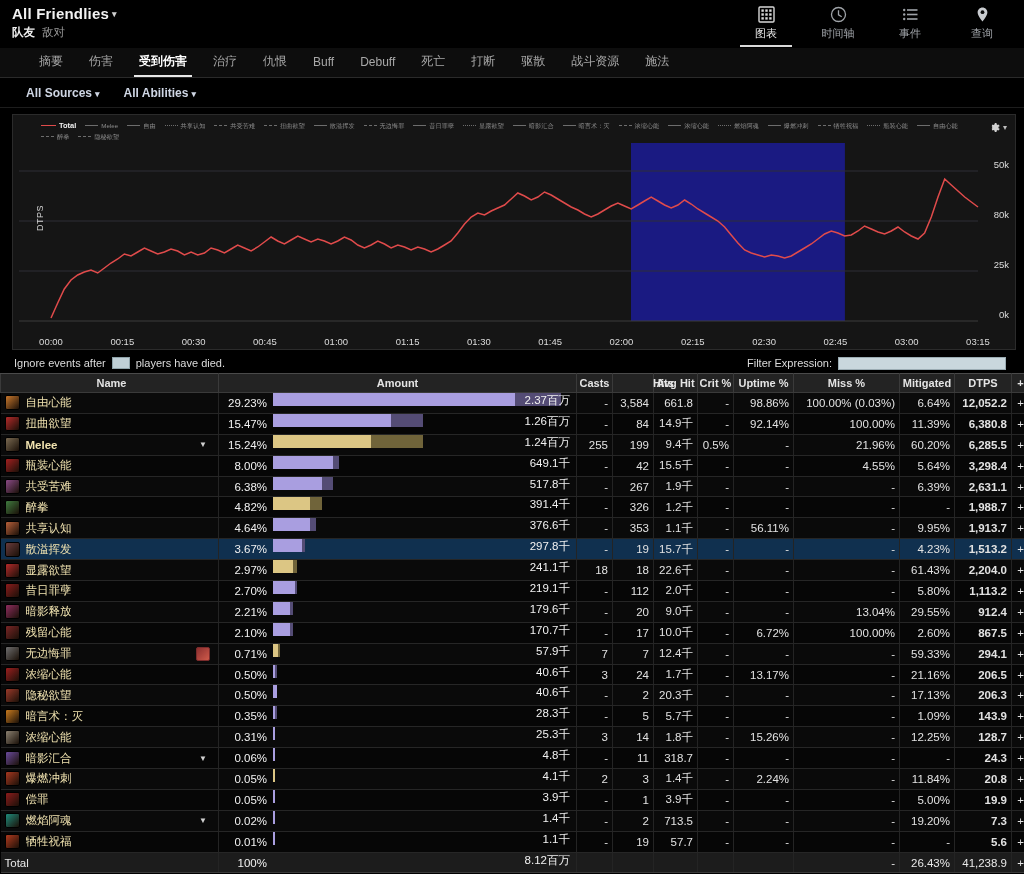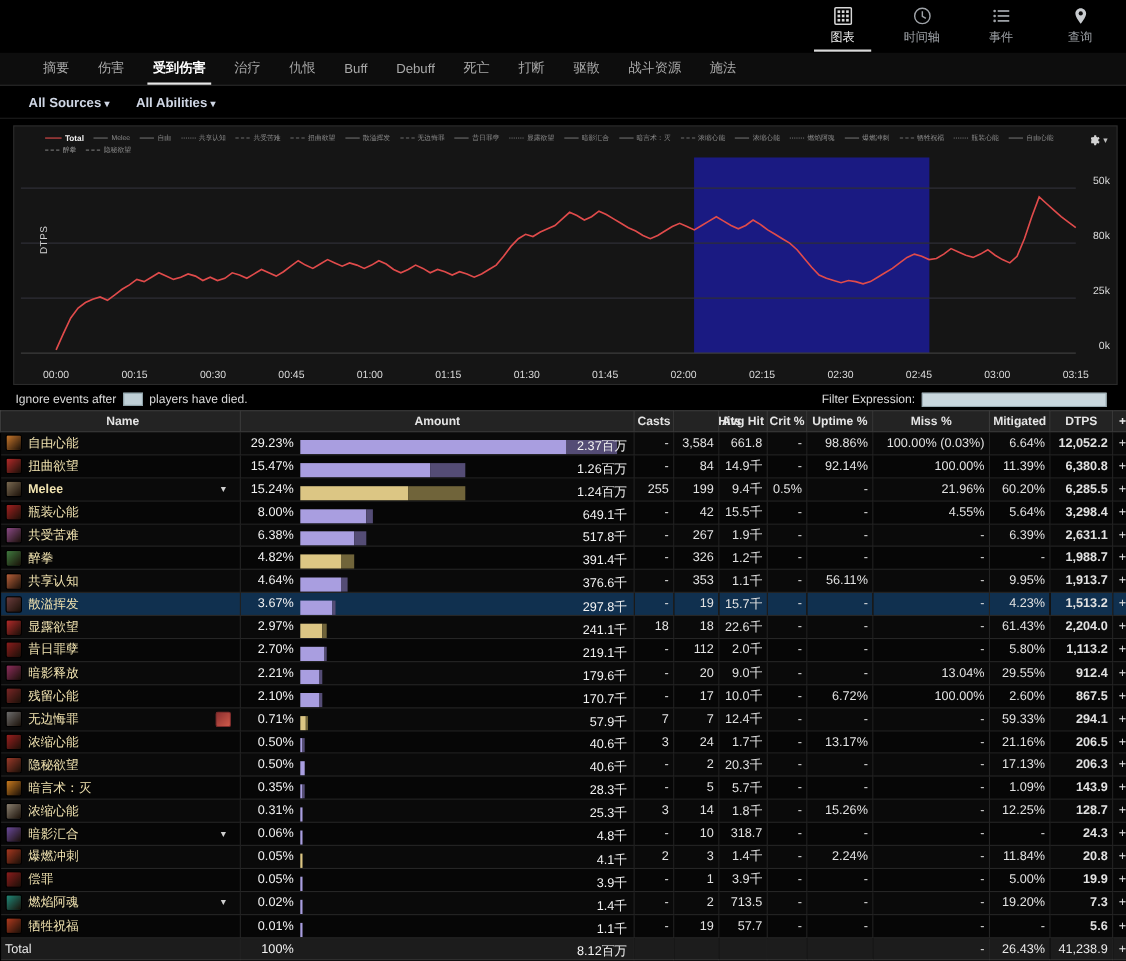--- a/index.html
+++ b/index.html
@@ -138,31 +138,39 @@
   .ab-label { font-size: 11.5px; color: #f1e3b0; overflow: hidden; text-overflow: ellipsis; }
   .ab-label.en { color: #f1e3b0; font-weight: bold; }
   .ab-extra {
     width: 14px; height: 14px; margin-left: auto; margin-right: 4px; border: 1px solid #7a2b2b; border-radius: 2px;
     background: linear-gradient(135deg,#8c2f2f,#cf5a4a);
   }
   .ab-caret { margin-left: auto; margin-right: 7px; font-size: 8px; color: #d0d0d0; }
 
   .amtcell { display: flex; align-items: center; height: 100%; }
   .pct { width: 54px; text-align: right; font-size: 11.5px; color: #f2f2f2; padding-right: 6px; flex: 0 0 54px; }
-  .barzone { flex: 1 1 auto; position: relative; height: 100%; display: flex; align-items: flex-end; }
+  .barzone { flex: 1 1 auto; position: relative; height: 100%; display: flex; align-items: flex-start; }
   .bar { height: 13px; display: flex; }
   .bar .lite { height: 13px; }
   .bar .dark { height: 13px; }
   .amtval { position: absolute; right: 6px; font-size: 11.5px; color: #f2f2f2; }
   .amtval.tot { right: 6px; }
 </style>
 </head>
 <body>
 
 <div class="topbar">
+  <div class="fight-block">
+    <div class="fight-title">
+      <span>All Friendlies</span><span class="caret">▾</span>
+    </div>
+    <div class="fight-sub">
+      <span class="active">队友</span><span class="dim">敌对</span>
+    </div>
+  </div>
 
   <div class="nav-right">
     <div class="nav-item active">
       <div class="nav-ico">
         <svg width="17" height="17" viewBox="0 0 17 17">
             <g fill="#d8d8d8">
               <rect x="1" y="1" width="15" height="15" rx="1" fill="none" stroke="#d8d8d8" stroke-width="1.4"></rect>
               <rect x="3.4" y="3.4" width="2.4" height="2.4"></rect>
               <rect x="7.3" y="3.4" width="2.4" height="2.4"></rect>
               <rect x="11.2" y="3.4" width="2.4" height="2.4"></rect>
@@ -895,21 +903,21 @@
             <span class="pct">0.06%</span>
             <div class="barzone">
               <div class="bar">
                 <div class="lite" style="width: 2px; background: rgb(169, 158, 224);"></div>
               </div>
               <span class="amtval">4.8千</span>
             </div>
           </div>
         </td>
         <td class="c-casts num">-</td>
-        <td class="c-hits num">10</td>
+        <td class="c-hits num">11</td>
         <td class="c-avg num">318.7</td>
         <td class="c-crit num">-</td>
         <td class="c-uptime num">-</td>
         <td class="c-miss num">-</td>
         <td class="c-mit num">-</td>
         <td class="c-dtps dtps">24.3</td>
         <td class="c-plus plus">+</td>
       </tr>
       <tr class="row">
         <td class="c-name">

